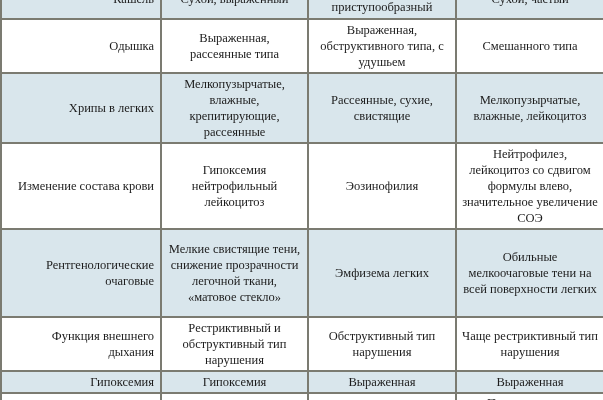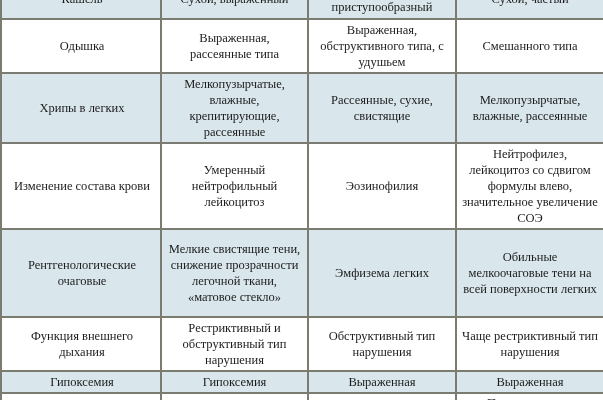--- a/index.html
+++ b/index.html
@@ -23,21 +23,21 @@
     border: 2px solid #7b7b71;
     font-size: 12.5px;
     line-height: 16px;
     color: #1d1d1d;
     text-align: center;
     vertical-align: middle;
     padding: 2px 5px;
     overflow: hidden;
   }
   table.cmp td.label {
-    text-align: center;
+    text-align: right;
     padding-left: 8px;
     padding-right: 6px;
   }
   tr.alt td { background: #d9e6ec; }
   tr.plain td { background: #ffffff; }
   tr.r0 { height: 40px; }
   tr.r1 { height: 53px; }
   tr.r2 { height: 68px; }
   tr.r3 { height: 84px; }
   tr.r4 { height: 88px; }
@@ -68,25 +68,25 @@
       <tr class="r1 plain">
         <td class="label">Одышка</td>
         <td>Выраженная, рассеянные типа</td>
         <td>Выраженная, обструктивного типа, с удушьем</td>
         <td>Смешанного типа</td>
       </tr>
       <tr class="r2 alt">
         <td class="label">Хрипы в легких</td>
         <td>Мелкопузырчатые, влажные, крепитирующие, рассеянные</td>
         <td>Рассеянные, сухие, свистящие</td>
-        <td>Мелкопузырчатые, влажные, рассеянные</td>
+        <td>Мелкопузырчатые, влажные, лейкоцитоз</td>
       </tr>
       <tr class="r3 plain">
         <td class="label">Изменение состава крови</td>
-        <td>Умеренный нейтрофильный лейкоцитоз</td>
+        <td>Гипоксемия нейтрофильный лейкоцитоз</td>
         <td>Эозинофилия</td>
         <td>Нейтрофилез, лейкоцитоз со сдвигом формулы влево, значительное увеличение СОЭ</td>
       </tr>
       <tr class="r4 alt">
         <td class="label">Рентгенологические очаговые</td>
         <td>Мелкие свистящие тени, снижение прозрачности легочной ткани, «матовое стекло»</td>
         <td>Эмфизема легких</td>
         <td>Обильные мелкоочаговые тени на всей поверхности легких</td>
       </tr>
       <tr class="r5 plain">

